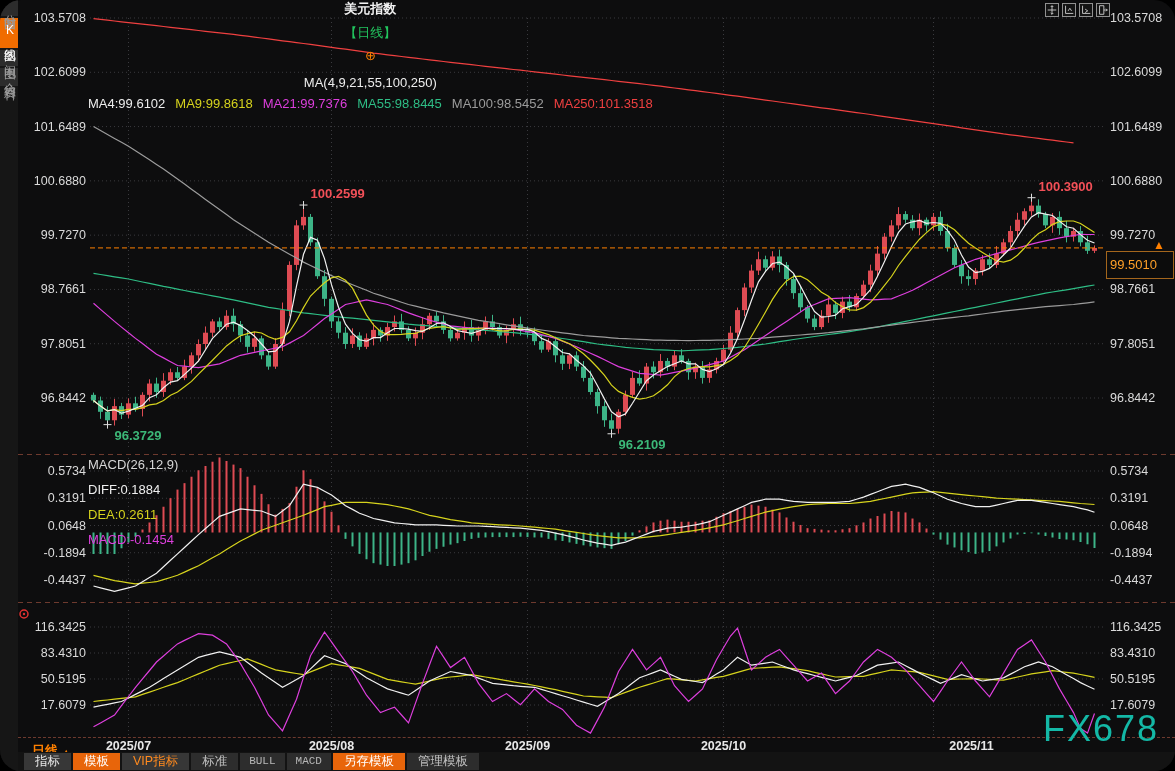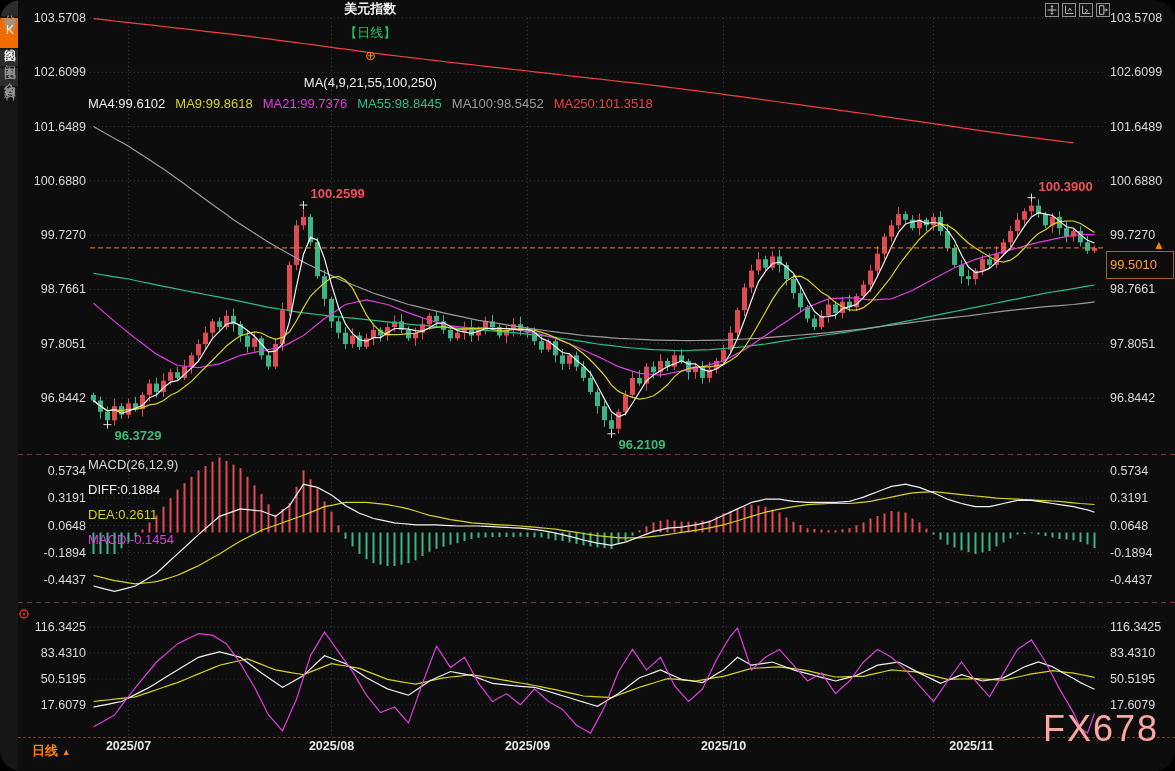--- a/index.html
+++ b/index.html
@@ -45,21 +45,21 @@
   #toolbar{position:absolute;left:18px;top:752px;width:1157px;height:19px;background:#131313;display:flex;
            align-items:center;gap:2px;padding-left:6px;box-sizing:border-box;z-index:3;}
   .tbtn{height:17px;line-height:17px;padding:0 11px;font-size:12.5px;cursor:pointer;}
   .tbtn.dark{background:#373737;color:#e8e8e8;}
   .tbtn.dark2{background:#2d2d2d;color:#c2c2c2;}
   .tbtn.orange{background:#e8650a;color:#fff;}
   .tbtn.vip{background:#373737;color:#ff8a1e;}
   .tbtn.mono{font-family:"Liberation Mono","DejaVu Sans Mono",monospace;font-size:11px;padding:0 9px;
              color:#b8b8b8;background:#2d2d2d;}
 
-  #watermark{position:absolute;right:16px;top:708px;font-size:36px;color:#fca5a5;letter-spacing:2px;z-index:4;}
+  #watermark{position:absolute;right:16px;top:708px;font-size:36px;color:#14b8a6;letter-spacing:2px;z-index:4;}
 </style>
 </head>
 <body>
 
 <div id="app">
   <svg id="chart-svg" width="1175" height="771">
       <g>
         <line stroke="#3a3a3e" stroke-width="1" stroke-dasharray="1,3" x1="90" y1="18" x2="1105" y2="18"></line>
         <line stroke="#3a3a3e" stroke-width="1" stroke-dasharray="1,3" x1="90" y1="72.28329319418478" x2="1105" y2="72.28329319418478"></line>
         <line stroke="#3a3a3e" stroke-width="1" stroke-dasharray="1,3" x1="90" y1="126.57223560193896" x2="1105" y2="126.57223560193896"></line>
@@ -664,15 +664,25 @@
   <div id="price-arrow">▲</div>
 
   <div id="row1">
     <span id="period-label">
       <span>日线</span>
       <span class="arr">▲</span>
     </span>
     <span id="xlabels"><span class="xlab" style="left: 110.5px;">2025/07</span><span class="xlab" style="left: 313.5px;">2025/08</span><span class="xlab" style="left: 509.5px;">2025/09</span><span class="xlab" style="left: 705.5px;">2025/10</span><span class="xlab" style="left: 915.5px; margin-left: 38px;">2025/11</span></span>
   </div>
 
+  <div id="toolbar">
+      <div class="tbtn dark">指标</div>
+      <div class="tbtn orange">模板</div>
+      <div class="tbtn vip">VIP指标</div>
+      <div class="tbtn dark2">标准</div>
+      <div class="tbtn mono">BULL</div>
+      <div class="tbtn mono">MACD</div>
+      <div class="tbtn orange">另存模板</div>
+      <div class="tbtn dark2">管理模板</div>
+    </div>
 
   <div id="watermark">FX678</div>
 </div>
 
 </body></html>

